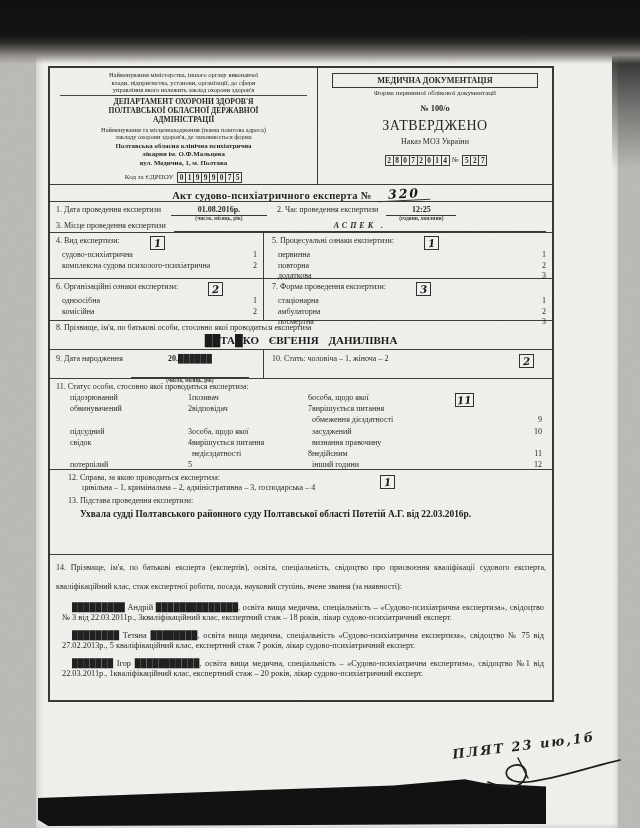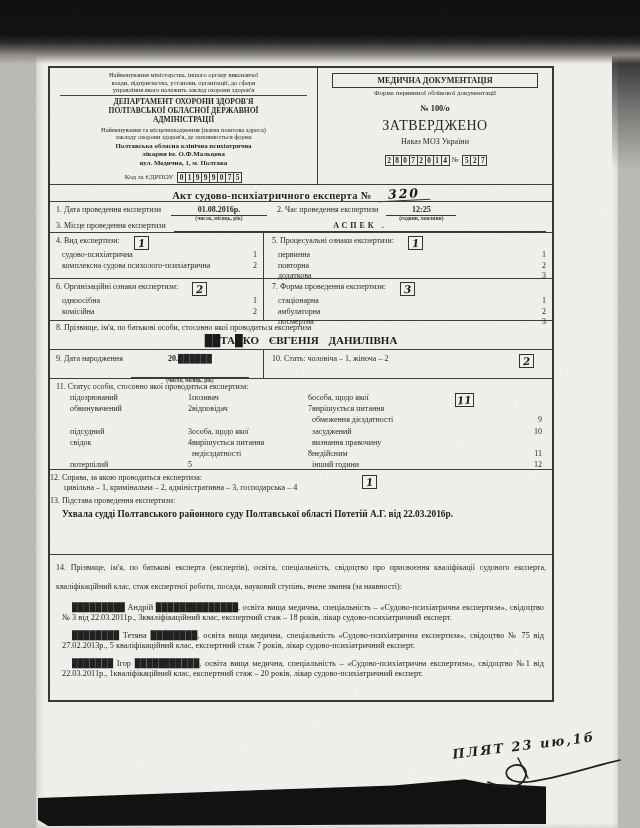--- a/index.html
+++ b/index.html
@@ -70,27 +70,27 @@
   .title-num{font-size:12.5px;border-bottom:1px solid #333;padding:0 10px;letter-spacing:2px;line-height:12px;}
 
   
   .r123{height:31px;padding:3px 6px 0;}
   .fline{display:flex;align-items:flex-start;}
   .flabel{white-space:nowrap;}
   .uval{border-bottom:1px solid #333;position:relative;text-align:center;font-weight:700;}
   .hint{position:absolute;top:100%;left:50%;transform:translateX(-50%);font-size:5.4px;line-height:6px;white-space:nowrap;color:#3c3c3c;}
   .v1{width:96px;margin:0 10px;}
   .v2{width:70px;margin-left:8px;}
-  .v3{flex:1;margin-left:8px;text-align:center;font-weight:700;letter-spacing:3px;}
+  .v3{flex:1;margin-left:8px;text-align:center;font-weight:700;letter-spacing:3px;font-style:italic;}
 
   
   .cols{display:flex;}
   .colL{width:214px;border-right:1px solid #3a3a3a;padding:3px 6px 0 6px;}
   .colR{flex:1;padding:3px 6px 0 8px;}
-  .sechead{display:flex;align-items:flex-start;gap:14px;}
+  .sechead{display:flex;align-items:flex-start;gap:30px;}
   .codebox{
     display:inline-flex;min-width:15px;height:14px;border:1px solid #2e2e2e;
     align-items:center;justify-content:center;padding:0 1px;background:rgba(255,255,255,.2);
   }
   .codebox .hand{font-size:10.5px;line-height:10px;transform:rotate(-4deg);}
   .opt{display:flex;line-height:10.6px;padding-left:6px;}
   .opt .olabel{flex:1;}
   .opt .onum{width:14px;text-align:right;}
   .r45{height:46px;}
   .r67{height:42px;}
@@ -110,21 +110,21 @@
   .r910 .colR{display:flex;padding-top:4px;align-items:flex-start;}
   .box10{margin-left:auto;margin-right:12px;}
 
   
   .r11{height:91px;padding:3px 10px 0 6px;}
   .s11r{display:grid;grid-template-columns:104px 18px 102px 18px 1fr 22px;line-height:11.2px;padding-left:14px;}
   .s11n{text-align:right;}
   .box11{position:absolute;left:405px;top:14px;}
 
   
-  .r1213{height:85px;padding:3px 0 0;}
+  .r1213{height:85px;padding:3px 18px 0;}
   .opts12{padding-left:14px;line-height:10.5px;}
   .box12{position:absolute;left:312px;top:2px;}
   .l13{margin-top:2px;}
   .v13{
     font-weight:700;font-size:9.4px;line-height:11.5px;text-align:justify;
     padding:3px 4px 0 12px;color:#181818;
   }
 
   
   .r14{height:149px;padding:3px 6px 0;border-bottom:none;}

